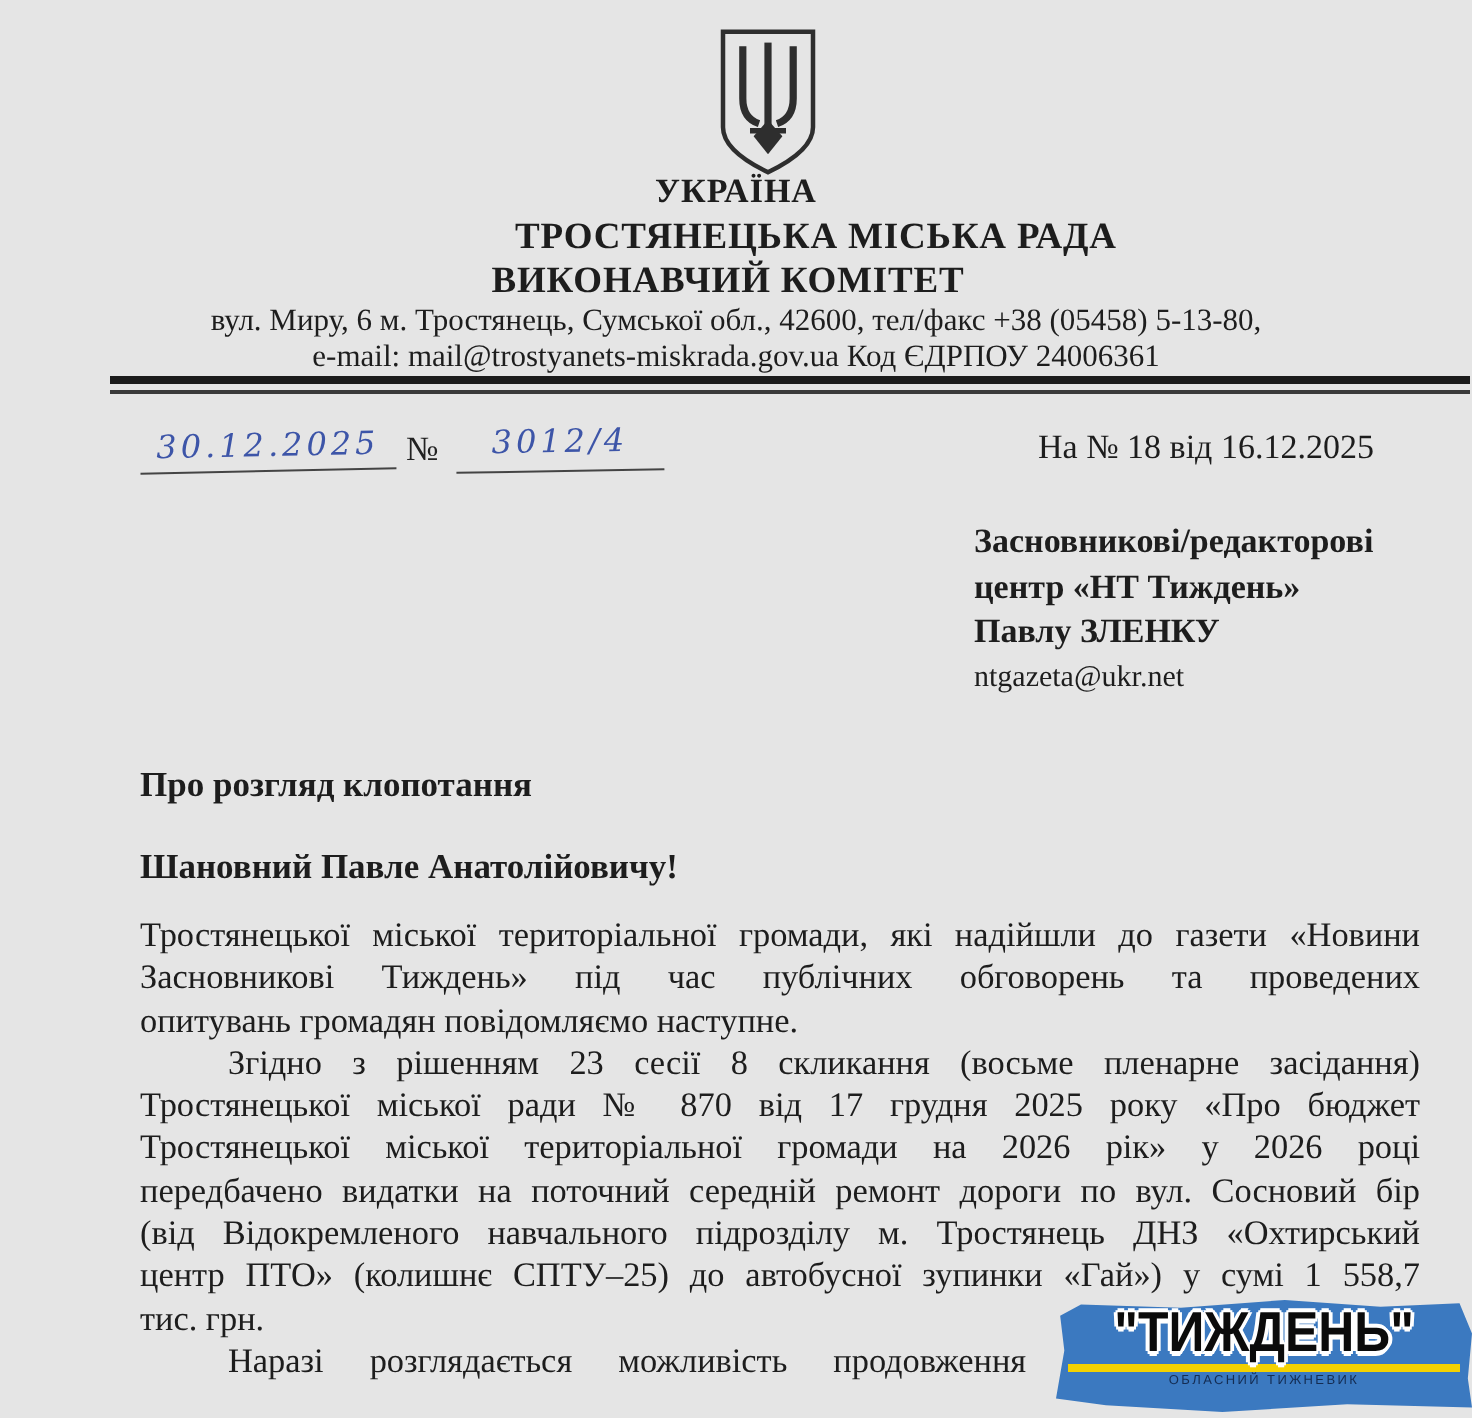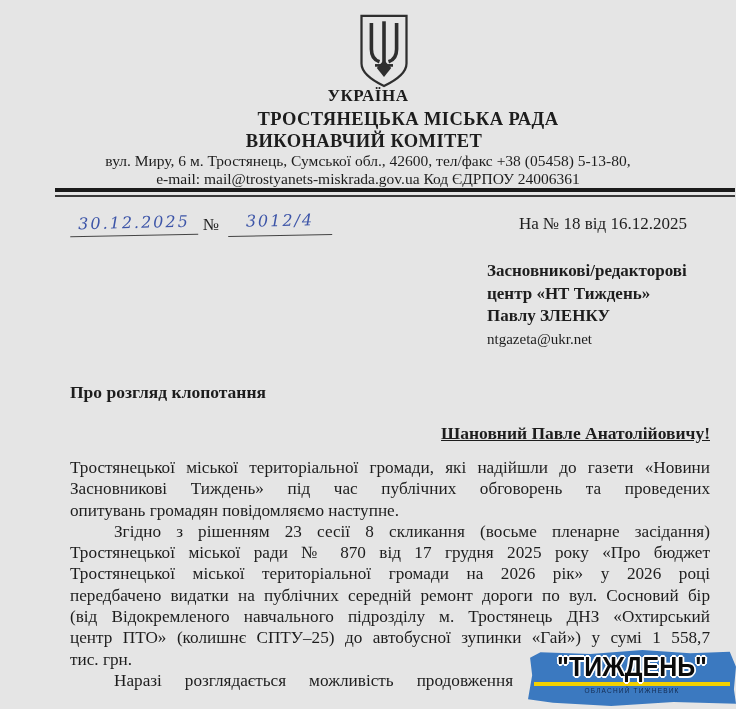--- a/index.html
+++ b/index.html
@@ -32,22 +32,22 @@
           border-bottom:1.2px solid #444;transform:rotate(-1deg);padding-bottom:5px;}
   .reply-ref{position:absolute;top:214px;left:519px;font-size:17px;}
 
   
   .recipient{position:absolute;top:260px;left:487px;font-size:17px;
              font-weight:bold;line-height:22.5px;}
   .recipient .email{font-weight:normal;font-size:15px;}
 
   
   .subject{position:absolute;top:382px;left:70px;font-weight:bold;font-size:17.5px;}
-  .salutation{position:absolute;top:423px;left:70px;width:640px;text-align:right;
-              font-weight:bold;font-size:17.5px;text-decoration:underline;}
+  .salutation{position:absolute;top:423px;left:70px;width:640px;text-align:left;
+              font-weight:bold;font-size:17.5px;}
 
   
   .body-text{position:absolute;top:457px;left:70px;width:640px;
              font-size:17.2px;line-height:21.3px;}
   .bline{text-align:justify;text-align-last:justify;white-space:normal;}
   .bline.first{text-indent:44px;}
   .bline.last{text-align-last:left;}
 
   
   .stamp{position:absolute;top:650px;left:528px;width:208px;height:56px;
@@ -107,21 +107,21 @@
   <div class="body-text">
       <div>
         <div class="bline">Тростянецької міської територіальної громади, які надійшли до газети «Новини</div>
         <div class="bline">Засновникові Тиждень» під час публічних обговорень та проведених</div>
         <div class="bline last">опитувань громадян повідомляємо наступне.</div>
       </div>
       <div>
         <div class="bline first">Згідно з рішенням 23 сесії 8 скликання (восьме пленарне засідання)</div>
         <div class="bline">Тростянецької міської ради № 870 від 17 грудня 2025 року «Про бюджет</div>
         <div class="bline">Тростянецької міської територіальної громади на 2026 рік» у 2026 році</div>
-        <div class="bline">передбачено видатки на публічних середній ремонт дороги по вул. Сосновий бір</div>
+        <div class="bline">передбачено видатки на поточний середній ремонт дороги по вул. Сосновий бір</div>
         <div class="bline">(від Відокремленого навчального підрозділу м. Тростянець ДНЗ «Охтирський</div>
         <div class="bline">центр ПТО» (колишнє СПТУ–25) до автобусної зупинки «Гай») у сумі 1 558,7</div>
         <div class="bline last">тис. грн.</div>
       </div>
       <div>
         <div class="bline first">Наразі розглядається можливість продовження міського автобусного</div>
       </div>
     </div>
 
   <div class="stamp" style="background: rgb(59, 121, 192);">

